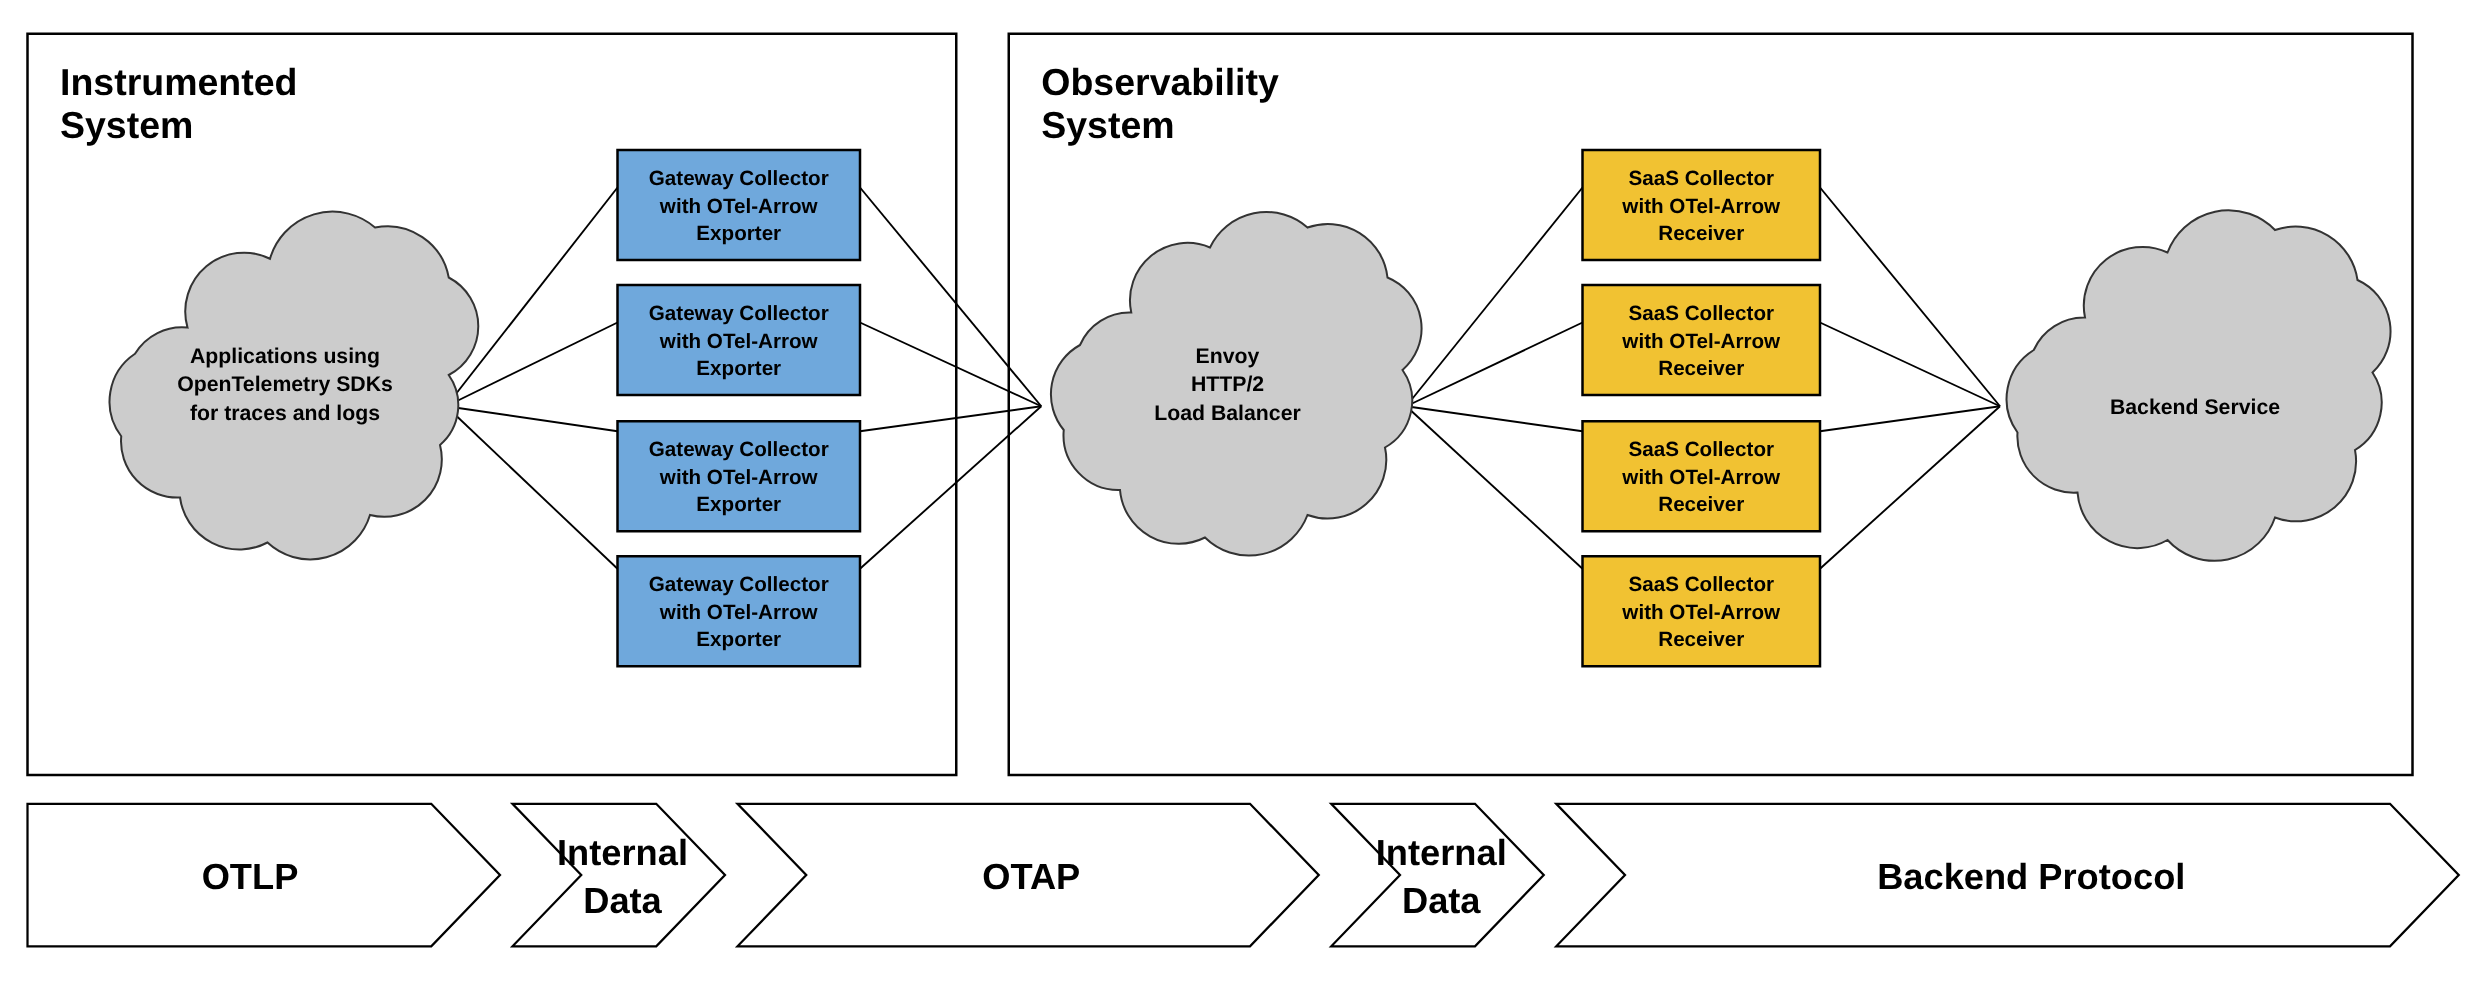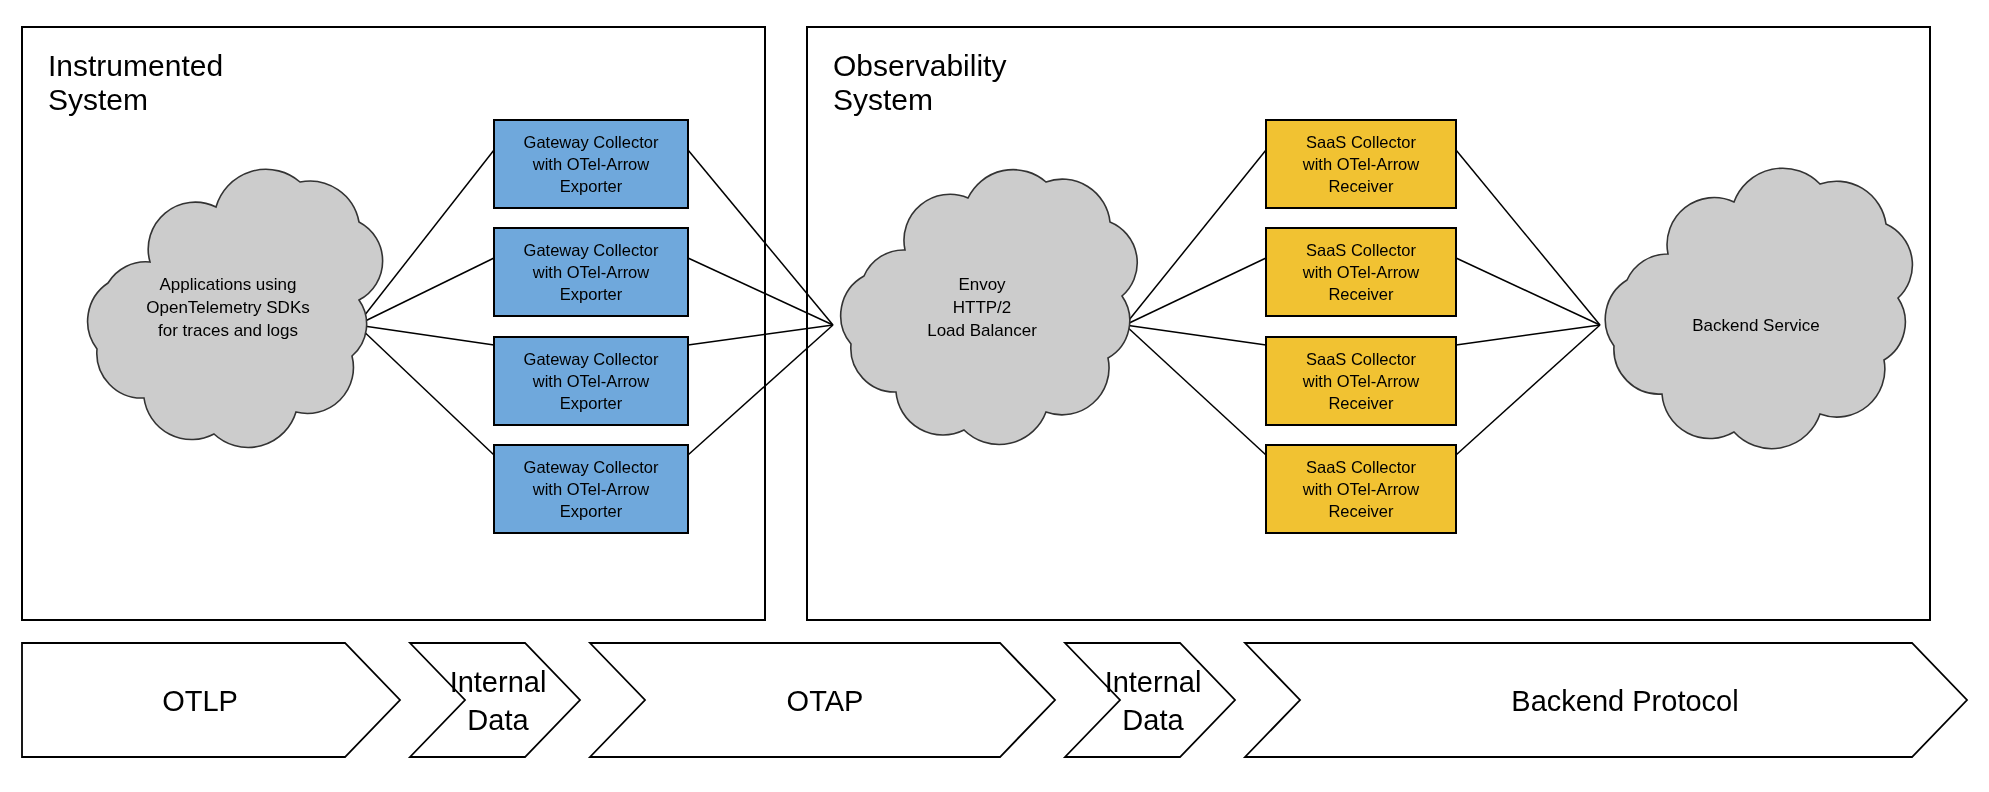--- a/index.html
+++ b/index.html
@@ -1,17 +1,17 @@
 <!DOCTYPE html>
 <html><head>
 <meta charset="utf-8">
 <style>
   html,body{margin:0;padding:0;background:#ffffff;}
   body{width:1989px;height:792px;font-family:"Liberation Sans",sans-serif;overflow:hidden;}
-  #stage{position:relative;width:1989px;height:616px;}
+  #stage{position:relative;width:1989px;height:616px;font-weight:bold;}
   svg#diagram{position:absolute;left:0;top:0;width:1989px;height:792px;display:block;}
   .panel-rect{fill:#ffffff;stroke:#000000;stroke-width:2;}
   .panel-title{font-family:"Liberation Sans",sans-serif;font-size:30px;fill:#000000;}
   .cloud-shape{fill:#cccccc;stroke:#333333;stroke-width:1.6;}
   .node-text{font-family:"Liberation Sans",sans-serif;font-size:16.5px;fill:#000000;text-anchor:middle;}
   .cloud-text{font-family:"Liberation Sans",sans-serif;font-size:17px;fill:#000000;text-anchor:middle;}
   .box-blue{fill:#6fa8dc;stroke:#000000;stroke-width:2;}
   .box-yellow{fill:#f1c232;stroke:#000000;stroke-width:2;}
   .link{stroke:#000000;stroke-width:1.5;fill:none;}
   .chev{fill:#ffffff;stroke:#000000;stroke-width:1.8;}

